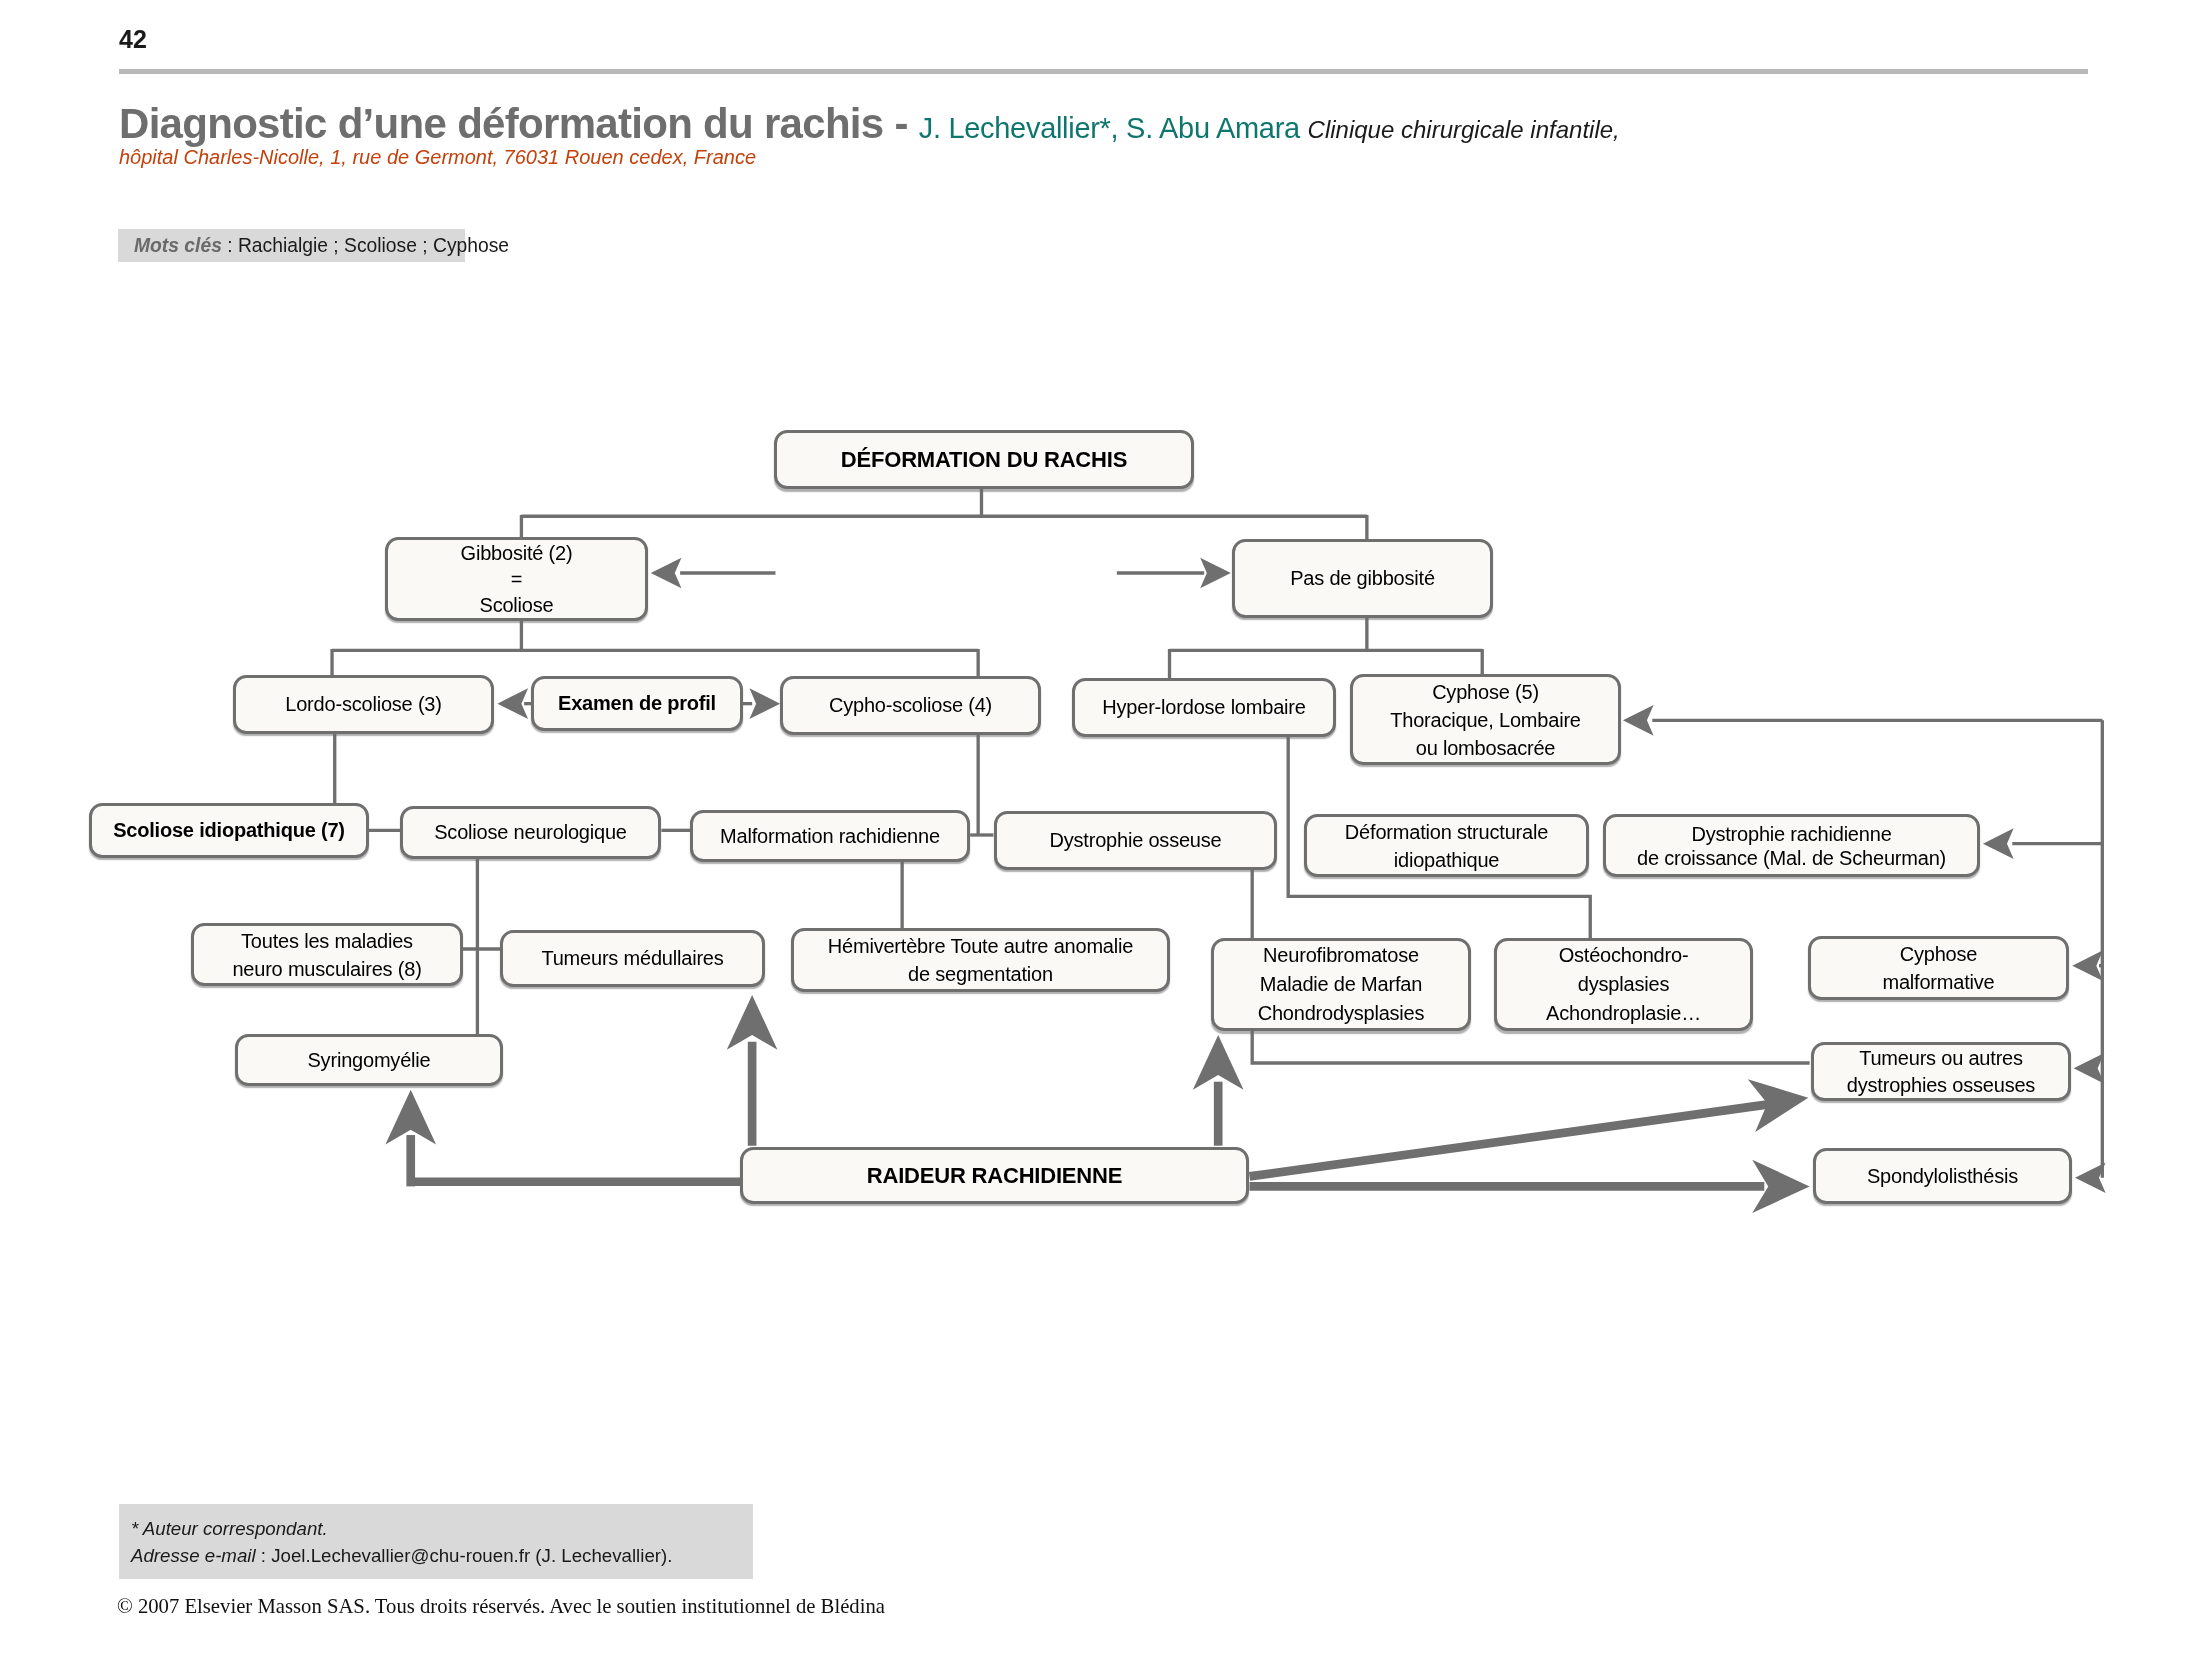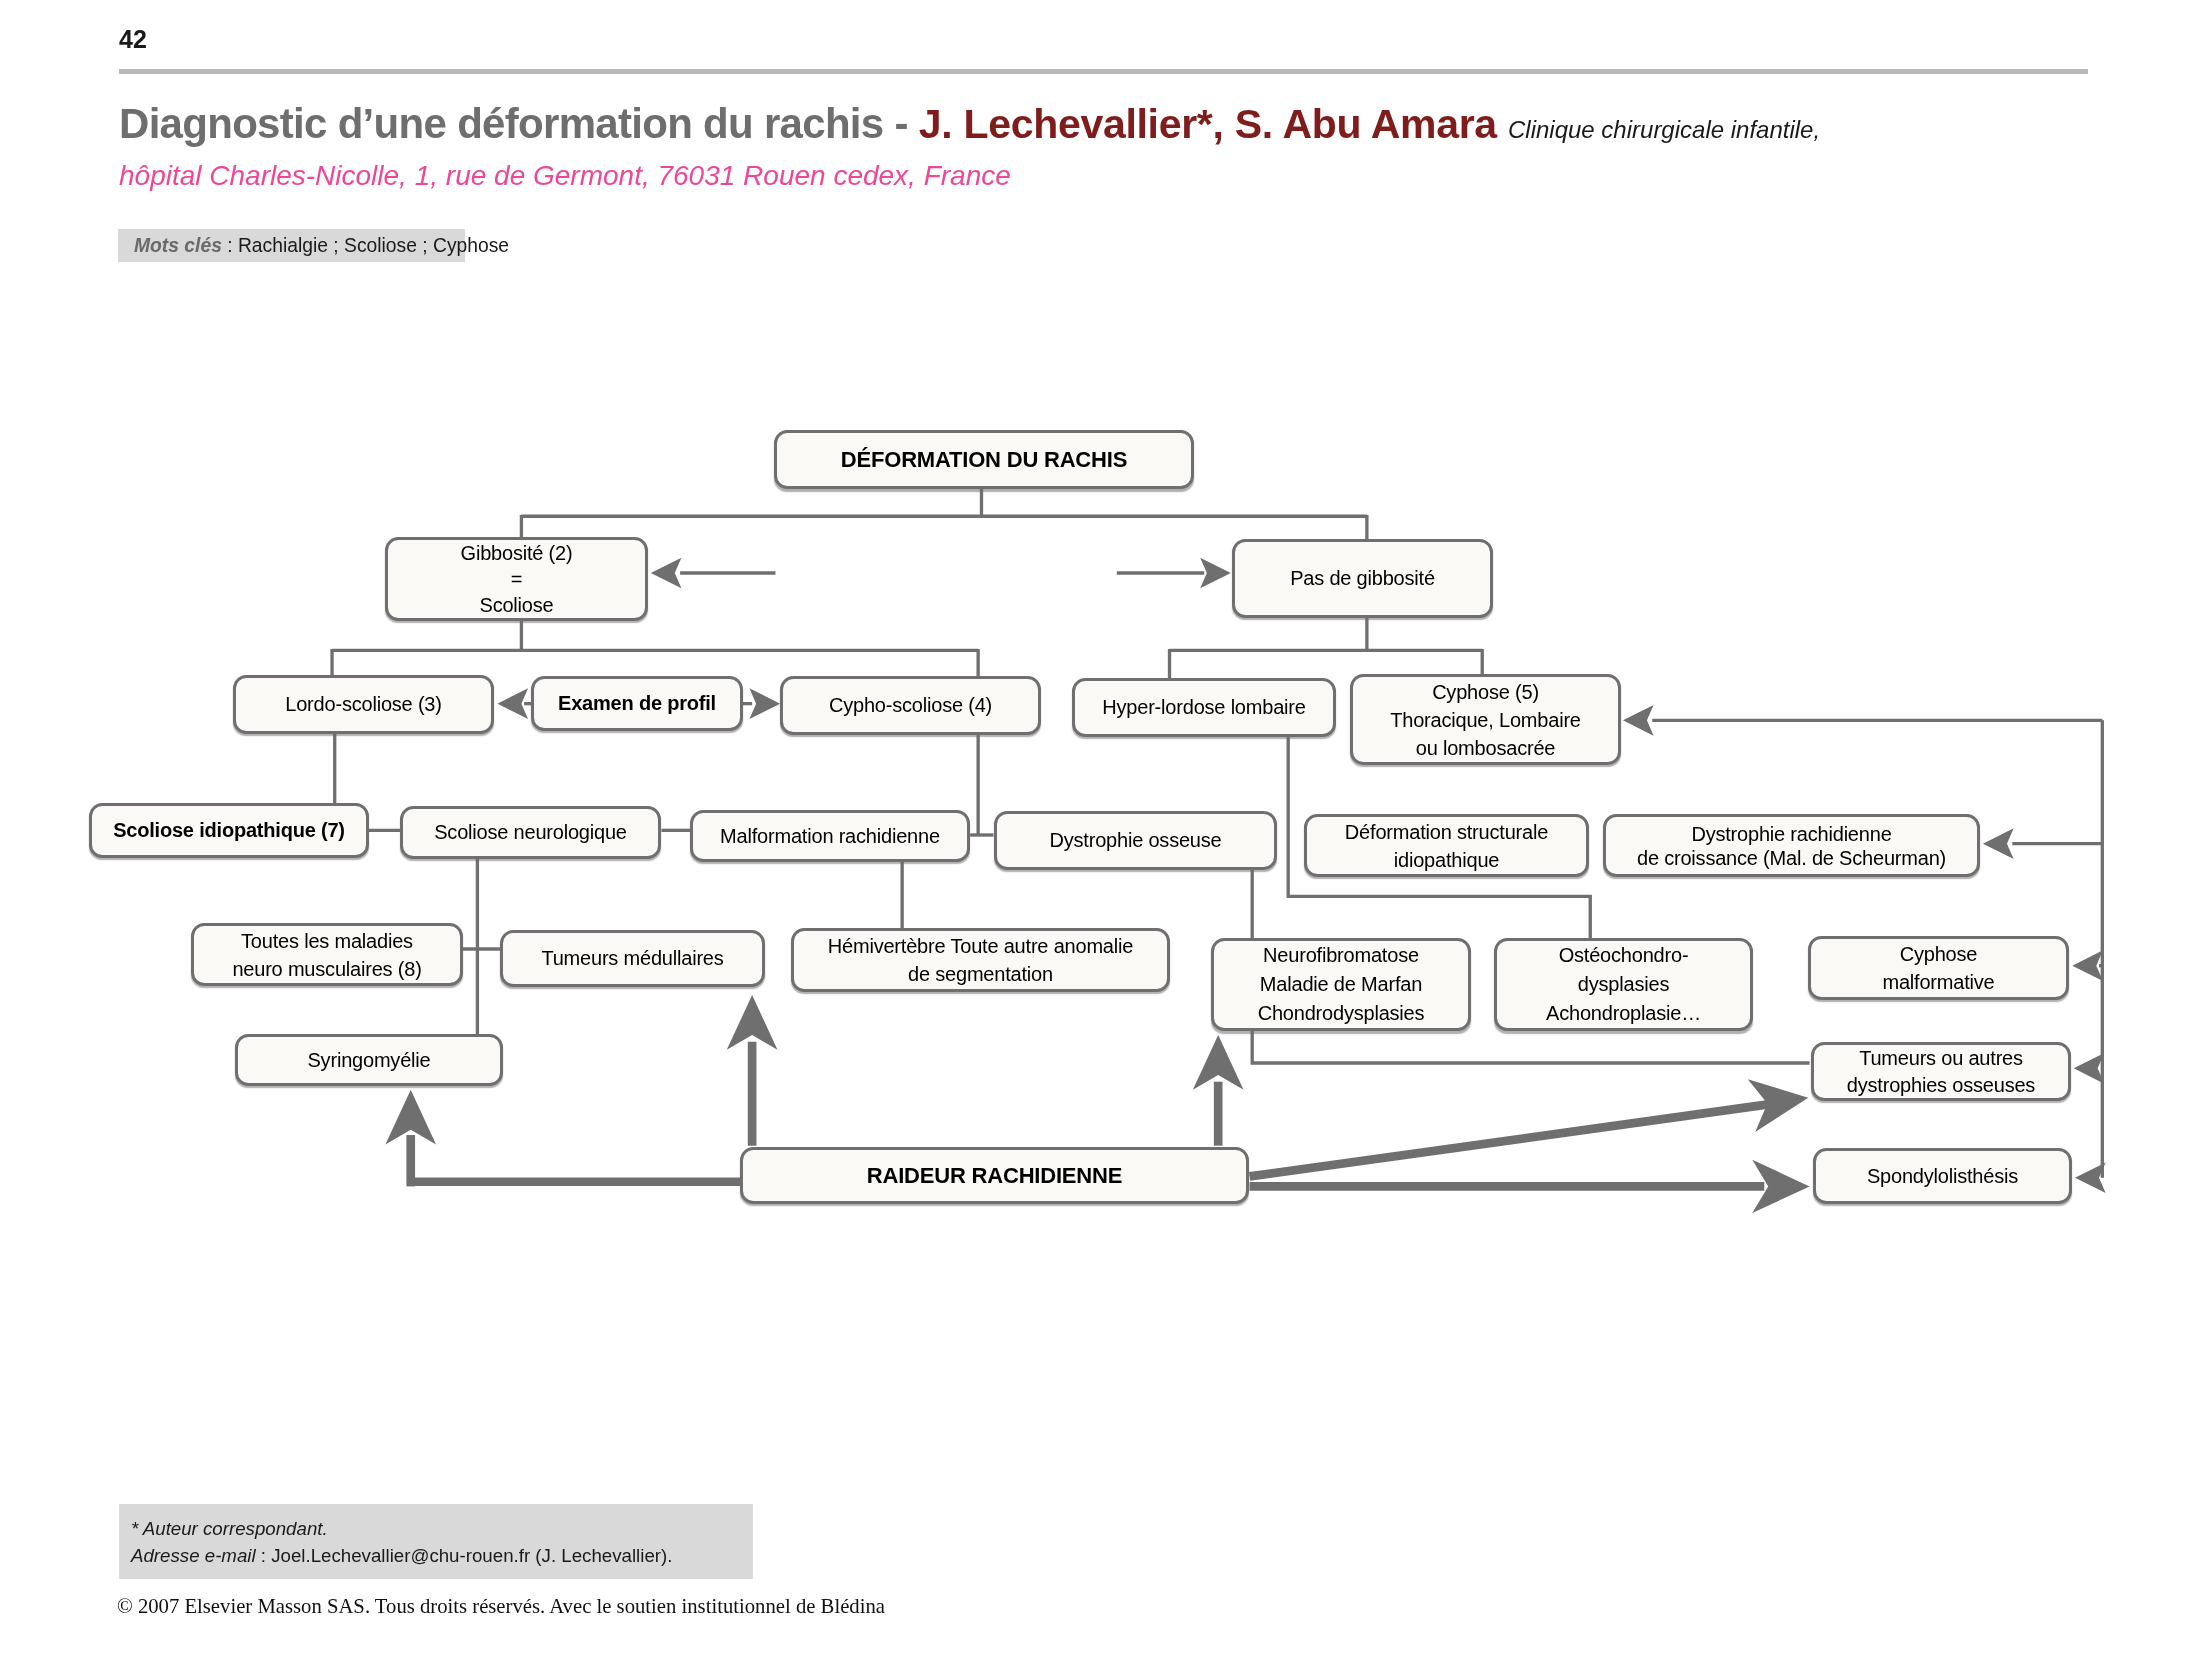--- a/index.html
+++ b/index.html
@@ -3,23 +3,23 @@
 <meta charset="utf-8">
 <style>
   html,body{margin:0;padding:0;background:#e8e8e8;}
   #page{position:relative;width:2205px;height:1654px;background:#ffffff;
         font-family:"Liberation Sans",sans-serif;color:#1a1a1a;overflow:hidden;}
   
   .page-number{position:absolute;left:119px;top:25px;font-size:25px;font-weight:bold;color:#1a1a1a;}
   .top-rule{position:absolute;left:119px;top:69px;width:1969px;height:4.7px;background:#b9b9b9;}
   .title-line{position:absolute;left:119px;top:100px;white-space:nowrap;}
   .title-gray{font-size:42px;font-weight:bold;color:#6e6e6e;letter-spacing:-0.7px;}
-  .title-authors{font-size:41px;font-weight:bold;color:#7f1d1d;letter-spacing:-0.3px;}
+  .title-authors{font-size:29px;font-weight:normal;color:#0f766e;letter-spacing:-0.3px;}
   .title-affil{font-size:24px;font-style:italic;color:#1a1a1a;}
-  .affil-line2{position:absolute;left:119px;top:160px;font-size:28px;font-style:italic;color:#ec4899;white-space:nowrap;}
+  .affil-line2{position:absolute;left:119px;top:146px;font-size:20px;font-style:italic;color:#c2410c;white-space:nowrap;}
   .keywords{position:absolute;left:118px;top:229px;width:347px;height:33px;background:#d9d9d9;
             display:flex;align-items:center;padding-left:16px;box-sizing:border-box;font-size:19.3px;white-space:pre;}
   .kw-label{font-weight:bold;font-style:italic;color:#6a6a6a;}
   .kw-text{color:#1a1a1a;}
   
   #wires{position:absolute;left:0;top:0;width:2205px;height:1654px;z-index:1;}
   .node{position:absolute;z-index:2;box-sizing:border-box;background:#faf9f6;
         border:3.3px solid #6f6f6f;border-radius:13.3px;
         display:flex;align-items:center;justify-content:center;text-align:center;
         font-size:20px;line-height:27px;letter-spacing:-0.2px;color:#000;

